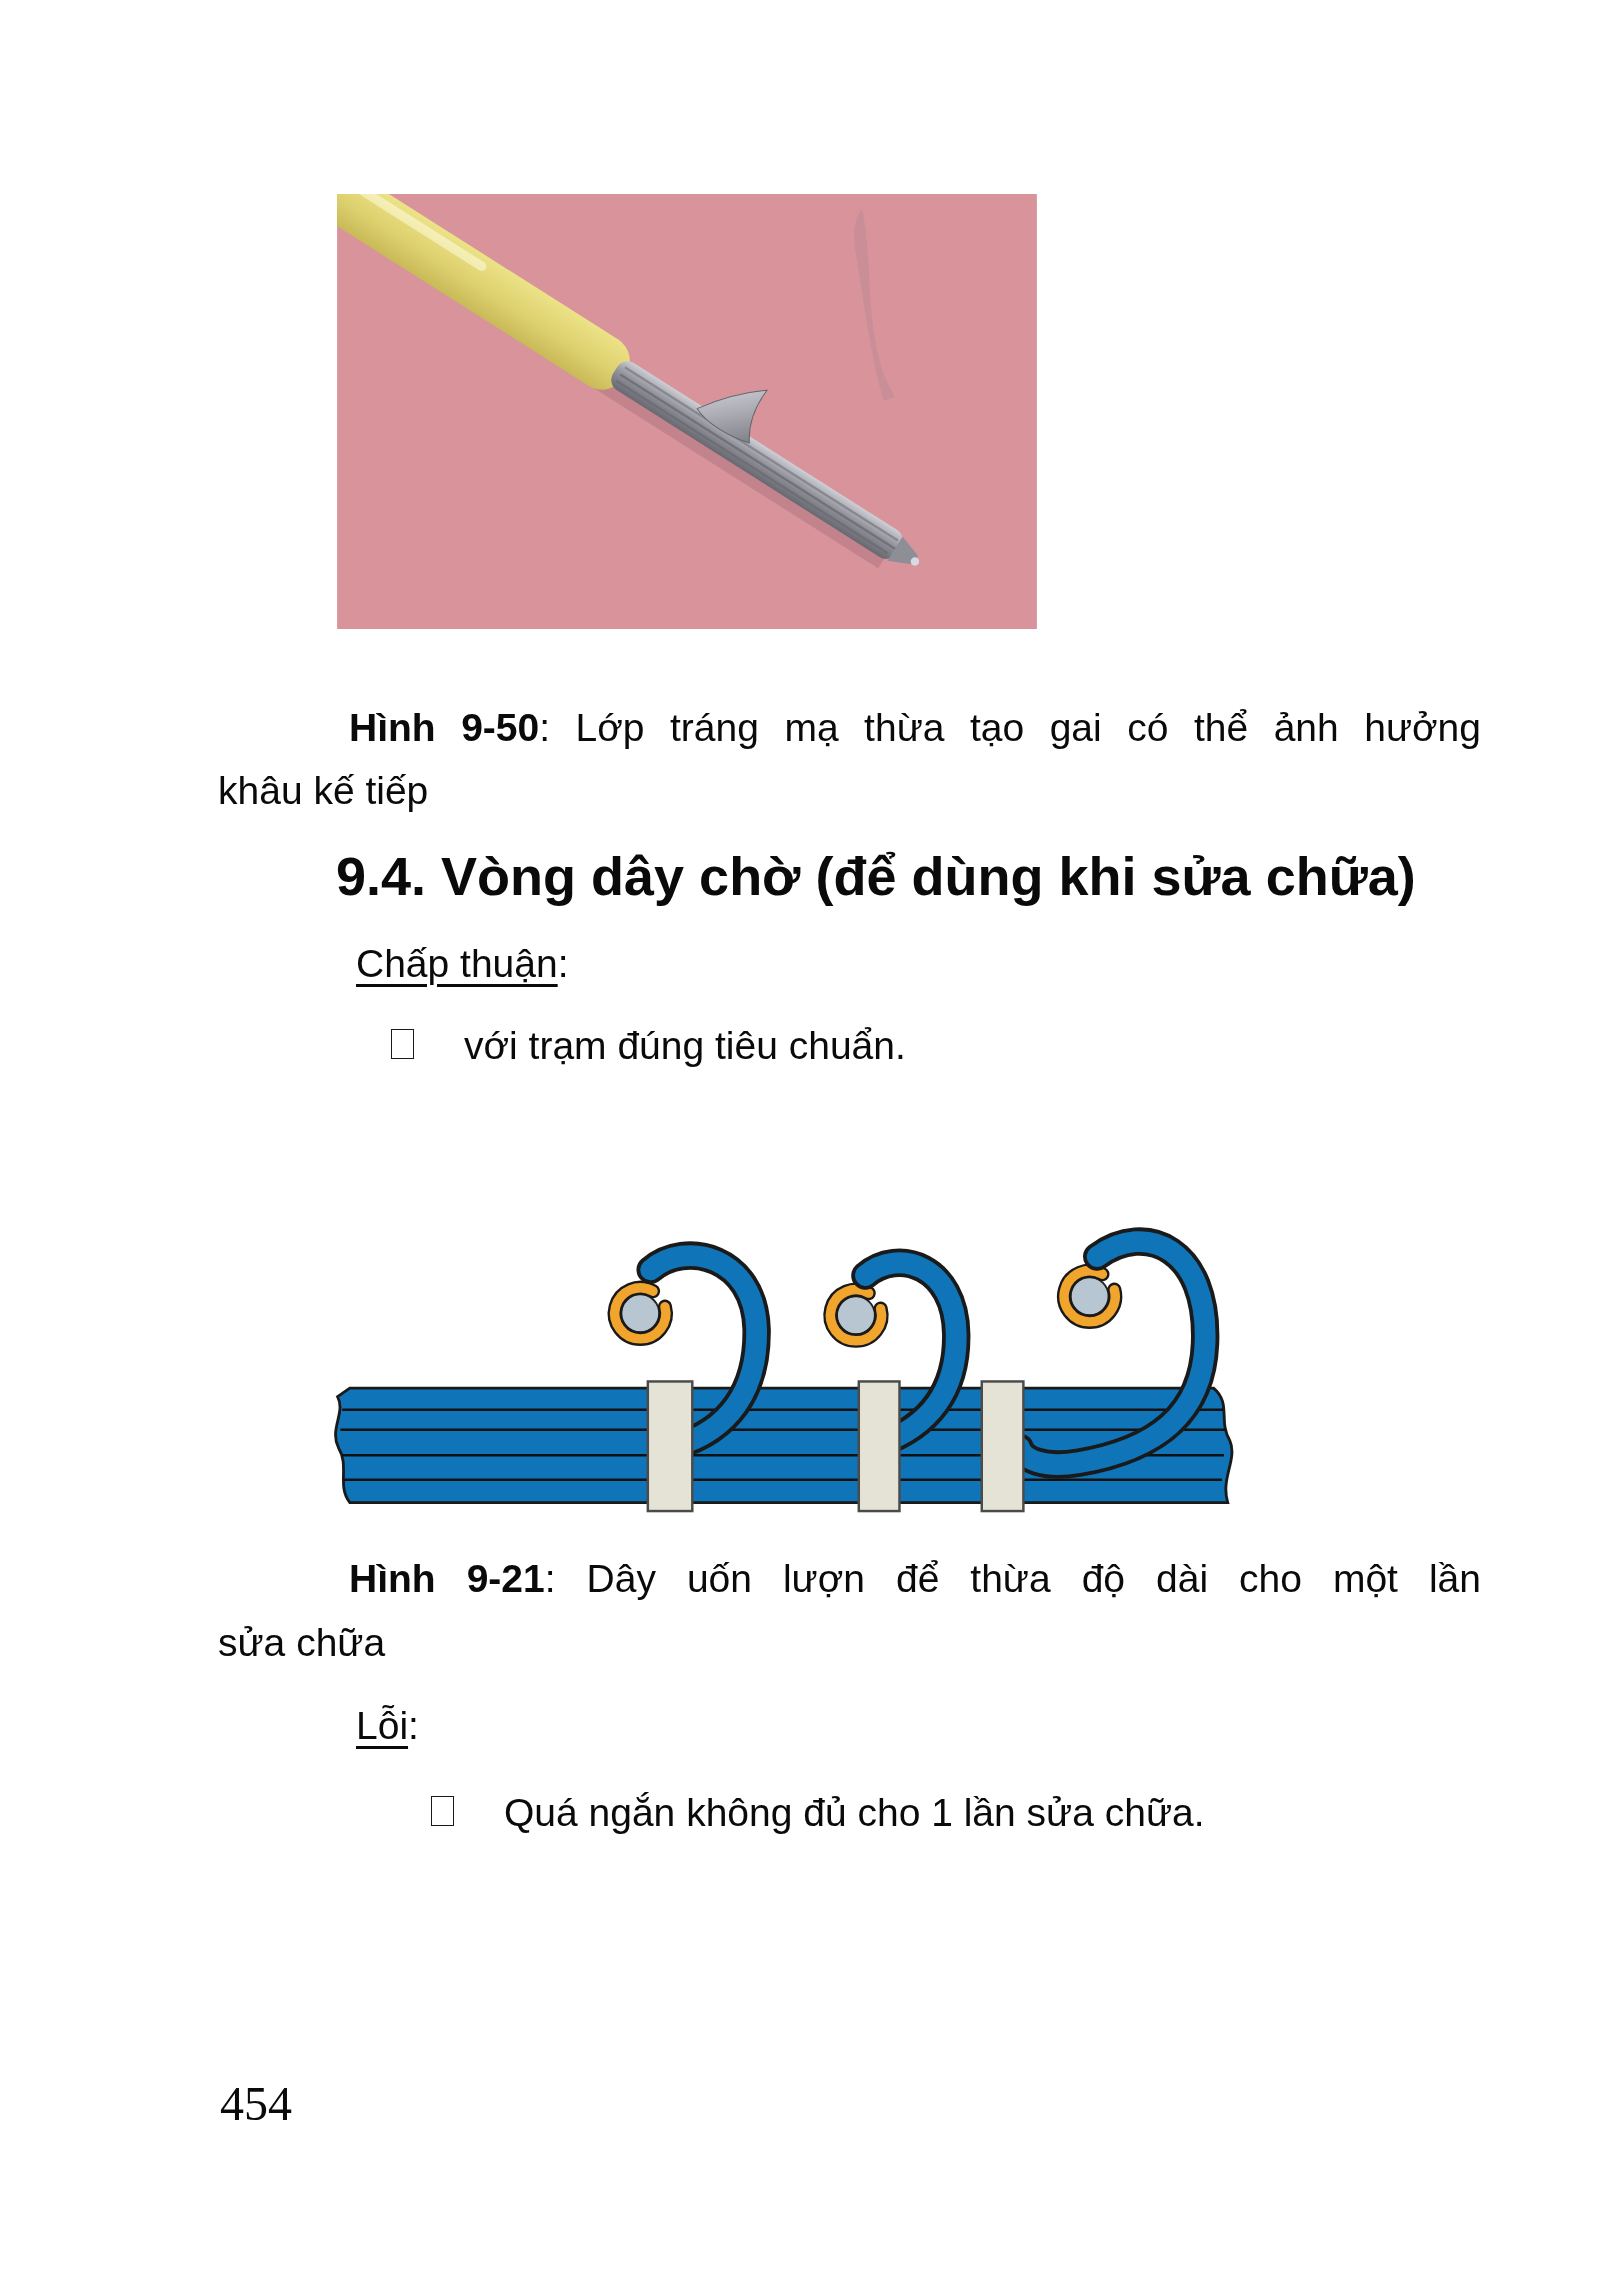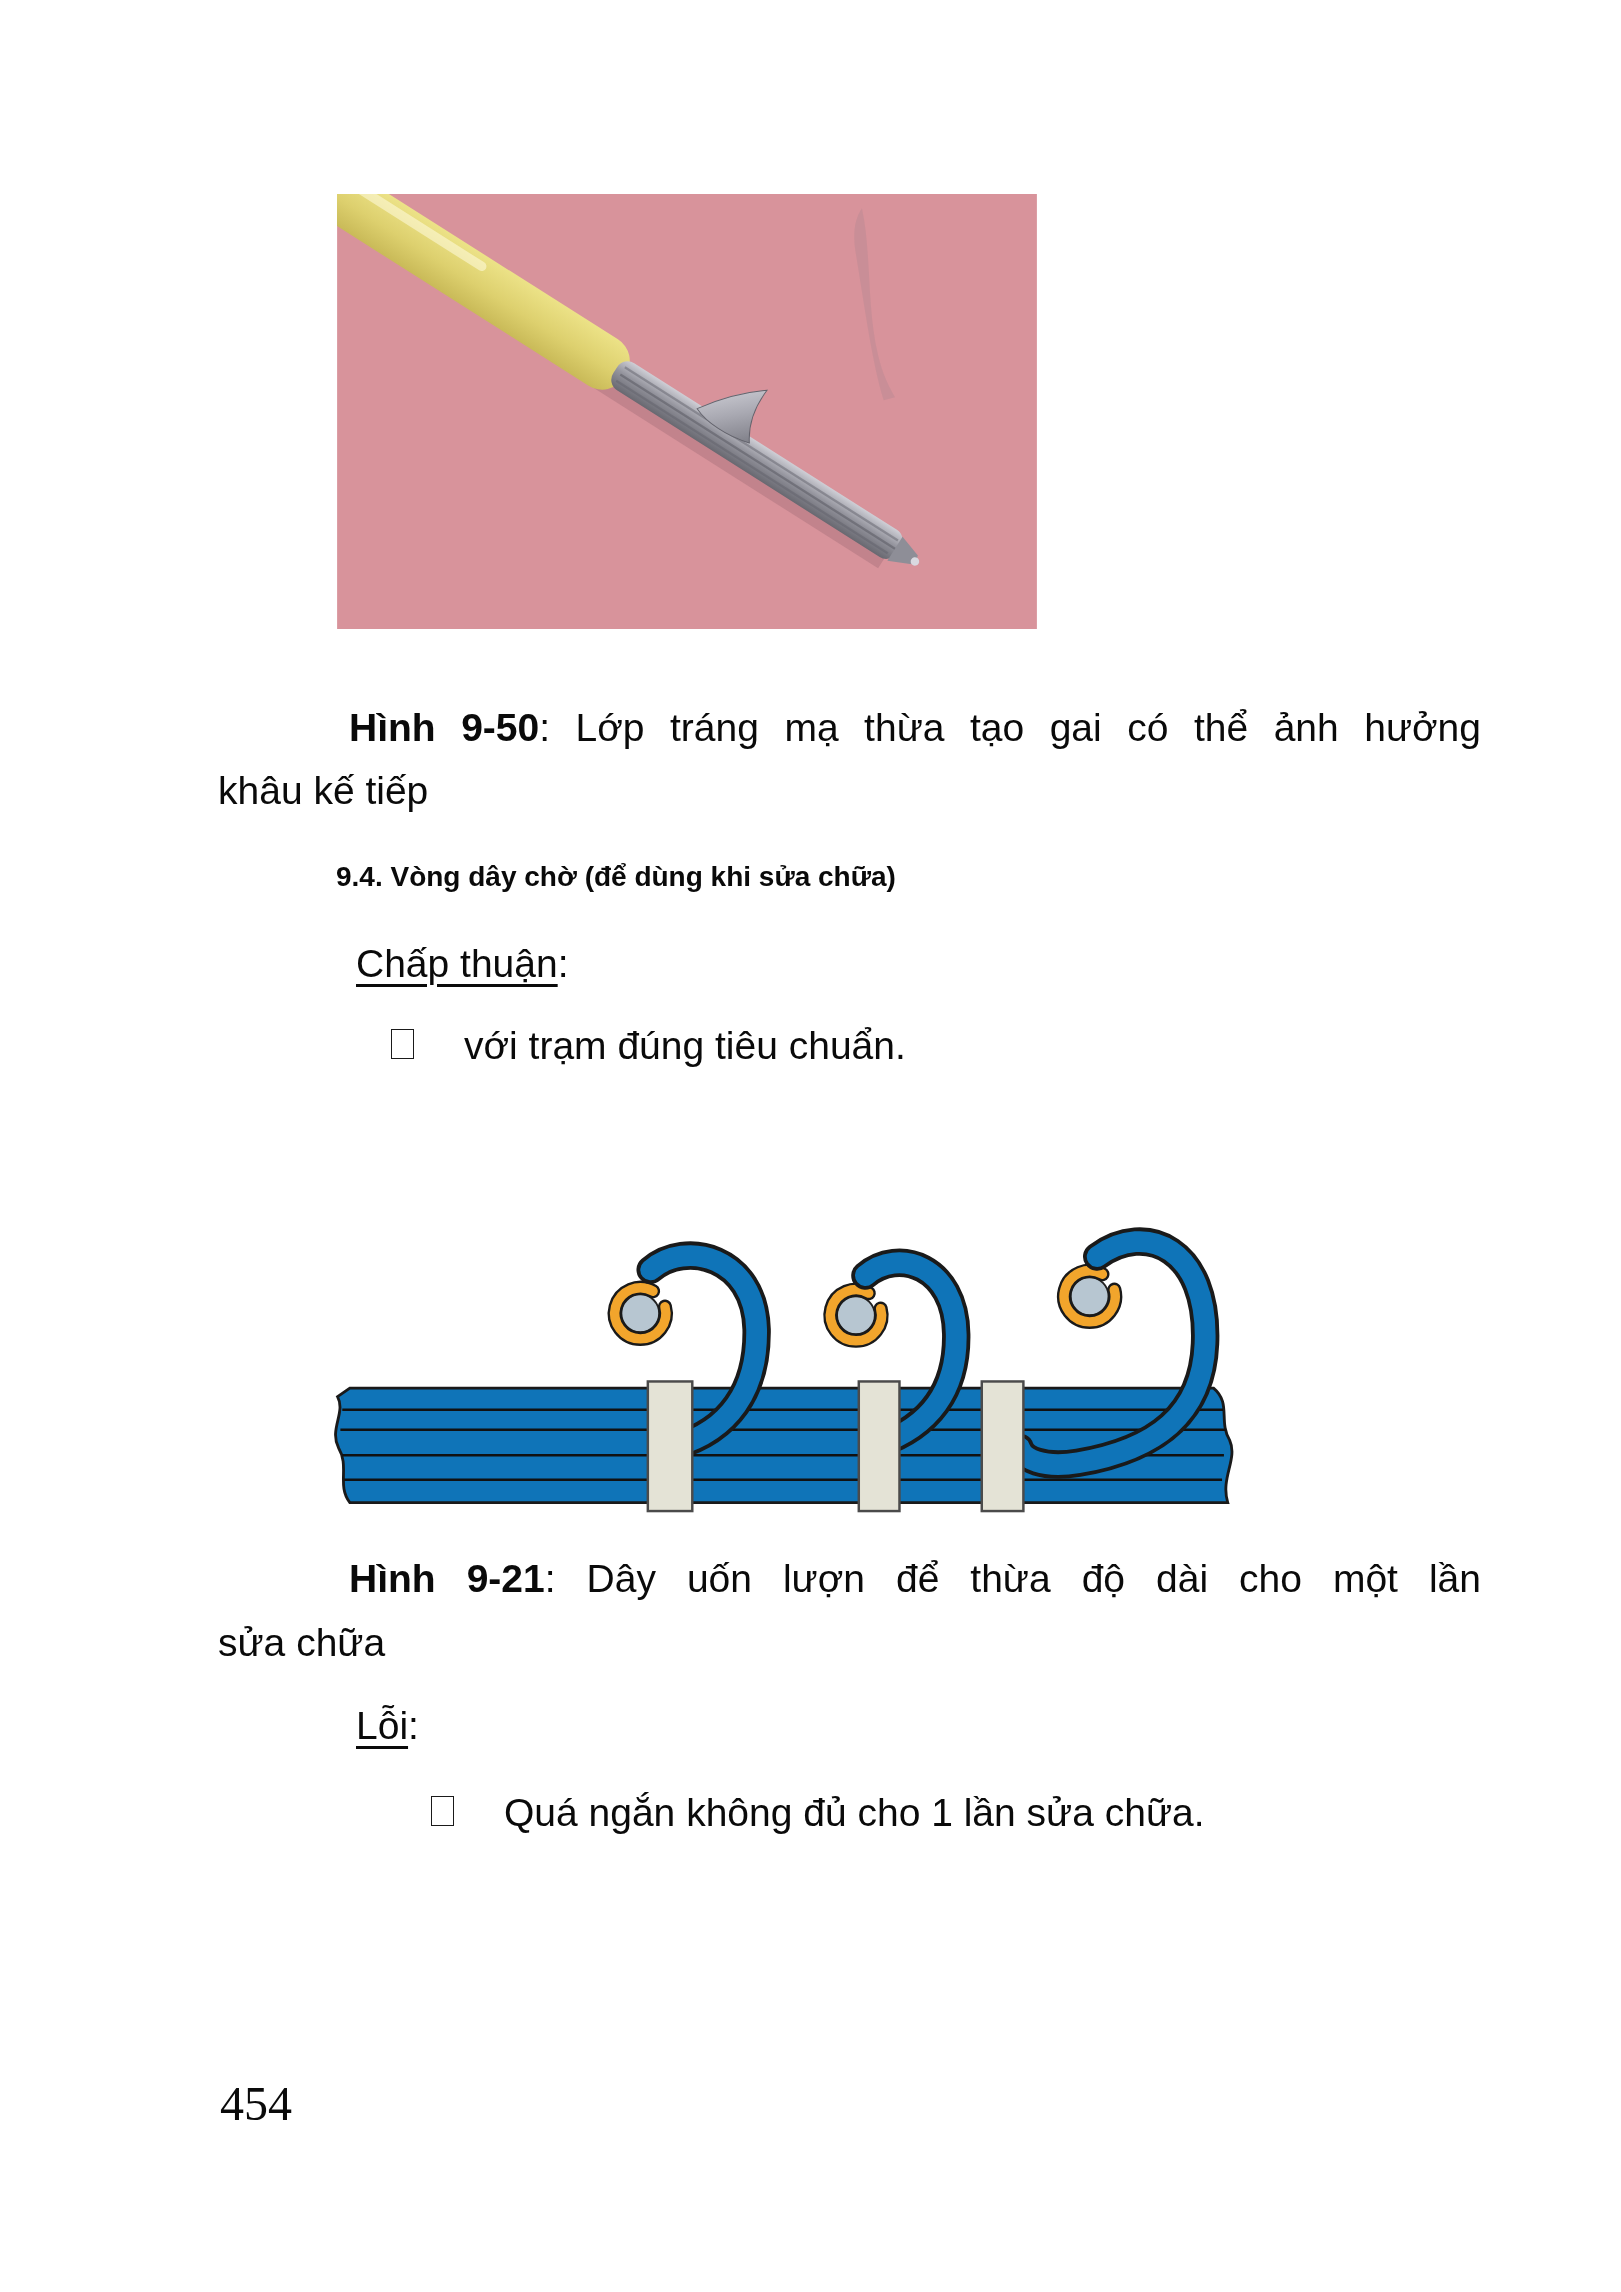--- a/index.html
+++ b/index.html
@@ -29,21 +29,21 @@
     white-space:normal;
   }
   .cap-l2 { position:absolute; left:218px; }
   .cap1-l1 { top:696px; }
   .cap1-l2 { top:759px; }
   .cap2-l1 { top:1547px; }
   .cap2-l2 { top:1611px; }
   .bold { font-weight:700; }
   .heading {
     position:absolute; left:336px; top:845px;
-    font-weight:700; font-size:28px;
+    font-weight:700; font-size:54px;
   }
   .sublabel { position:absolute; left:336px;margin-left:20px; }
   .sublabel .ul {
     text-decoration:underline;
     text-decoration-thickness:2.8px;
     text-underline-offset:6.6px;
   }
   .lbl-approve { top:932px; }
   .lbl-error { top:1694px; }
   .bullet-para { position:absolute; left:464px; right:140px; }

